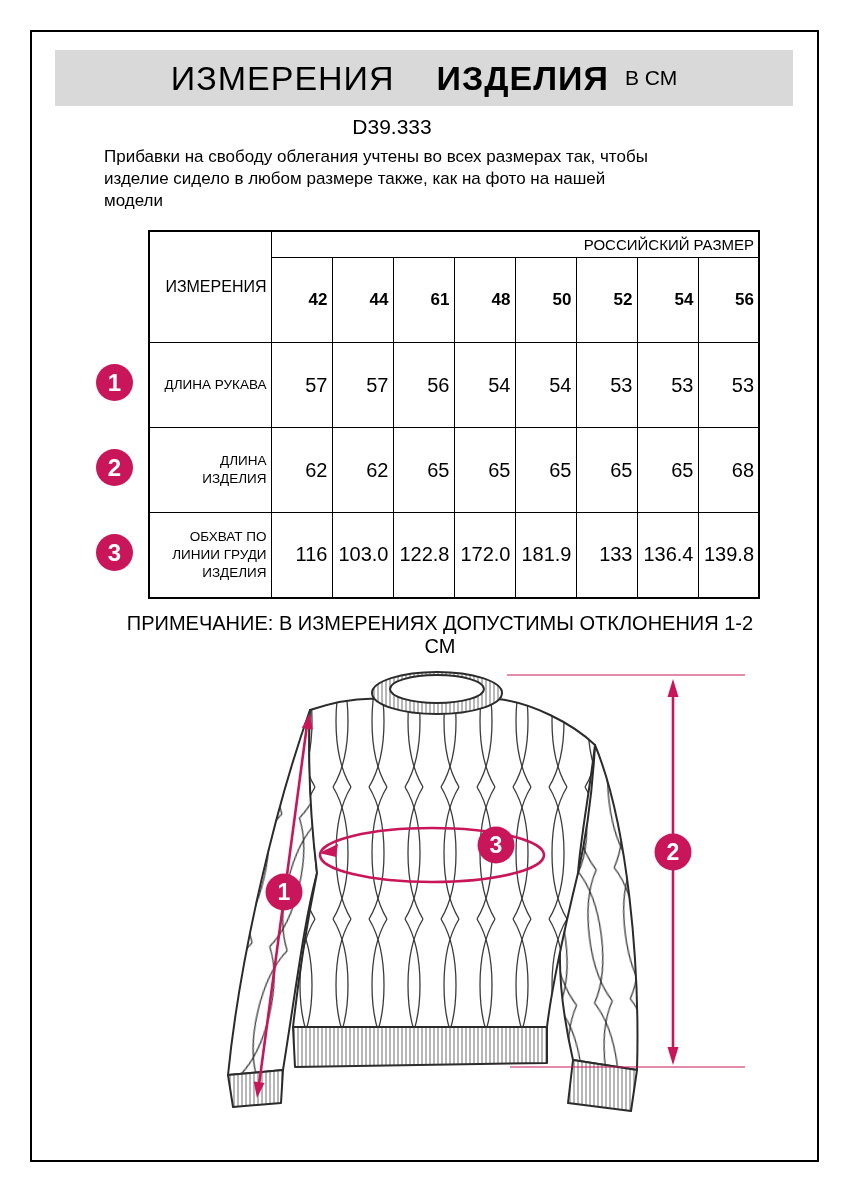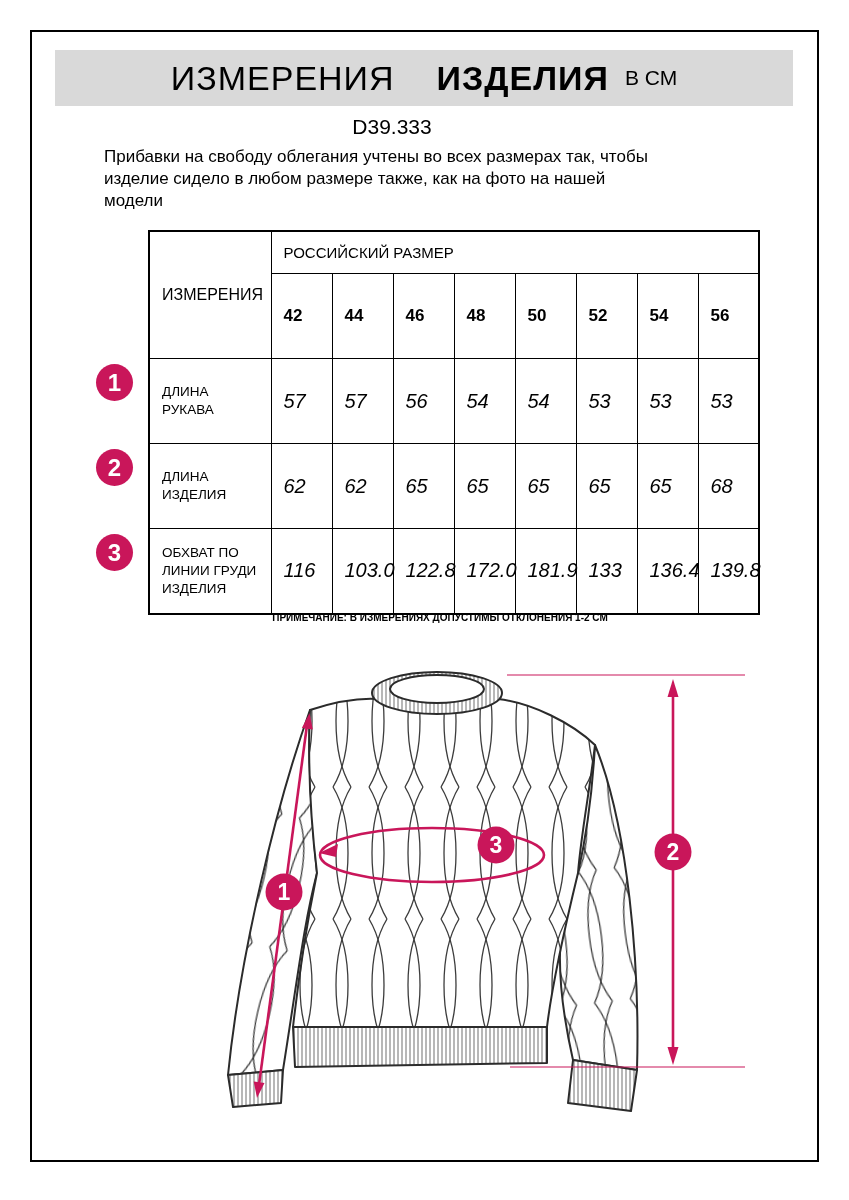--- a/index.html
+++ b/index.html
@@ -14,39 +14,39 @@
   .t-main{ font-size:34px; letter-spacing:1px; }
   .t-bold{ font-size:34px; font-weight:bold; letter-spacing:1px; margin-left:42px; }
   .t-unit{ font-size:21px; margin-left:16px; }
 
   .model{ position:absolute; left:0; top:115px; width:784px; text-align:center; font-size:21px; }
   .desc{ position:absolute; left:104px; top:146px; width:640px; 
     font-size:17px; line-height:1.28; white-space:pre-line; }
 
   table.size-table{ position:absolute; left:148px; top:230px; width:610px;
     border-collapse:collapse; table-layout:fixed; border:2px solid #000; }
-  table.size-table td{ border:1px solid #000; text-align:left; vertical-align:middle; padding:12px; }
+  table.size-table td{ border:1px solid #000; text-align:right; vertical-align:middle; padding:4px; }
   tr.hr1{ height:25px; }
   tr.hr2{ height:85px; }
   tr.datarow{ height:85px;margin-left:11px; }
   .cell-measure{ font-size:16px; }
   .cell-sizehead{ font-size:15px; }
   .cell-size{ font-size:17px; font-weight:bold; }
   .cell-label{ font-size:13.5px; line-height:1.3; white-space:pre-line; }
-  .cell-val{ font-size:20px;font-style:italic; }
+  .cell-val{ font-size:20px; }
 
   .tbl-badge{ position:absolute; width:37px; height:37px; border-radius:50%;
     background:var(--accent); color:#fff; font-size:24px; font-weight:bold;
     display:flex; align-items:center; justify-content:center; }
   #badge-r1{ left:96px; top:364px; }
   #badge-r2{ left:96px; top:449px; }
   #badge-r3{ left:96px; top:534px; }
 
   .note{ position:absolute; left:120px; top:612px; width:640px; text-align:center;
-    font-size:10px; font-weight:bold; }
+    font-size:20px; font-weight:normal; }
 
   .diagram{ position:absolute; left:180px; top:655px; }
   .garment{ stroke:#2b2b2b; stroke-width:2; stroke-linejoin:round; }
   .cable-line{ fill:none; stroke:#3c3c3c; stroke-width:1.3; }
   .rib-line{ stroke:#6f6f6f; stroke-width:1; }
   .acc-stroke{ stroke:var(--accent); fill:none; }
   .acc-fill{ fill:var(--accent); stroke:none; }
   .badge-txt{ fill:#fff; font-weight:bold; font-size:23px; text-anchor:middle;
     font-family:"Liberation Sans",sans-serif; }
 </style>
@@ -79,21 +79,21 @@
       <col style="width:61px">
   </colgroup>
   <tbody>
   <tr class="hr1">
     <td rowspan="2" class="cell-measure">ИЗМЕРЕНИЯ</td>
     <td colspan="8" class="cell-sizehead">РОССИЙСКИЙ РАЗМЕР</td>
   </tr>
   <tr class="hr2">
     <td class="cell-size">42</td>
     <td class="cell-size">44</td>
-    <td class="cell-size">46</td>
+    <td class="cell-size">61</td>
     <td class="cell-size">48</td>
     <td class="cell-size">50</td>
     <td class="cell-size">52</td>
     <td class="cell-size">54</td>
     <td class="cell-size">56</td>
   </tr>
   <tr class="datarow">
     <td class="cell-label">ДЛИНА РУКАВА</td>
     <td class="cell-val">57</td>
     <td class="cell-val">57</td>

